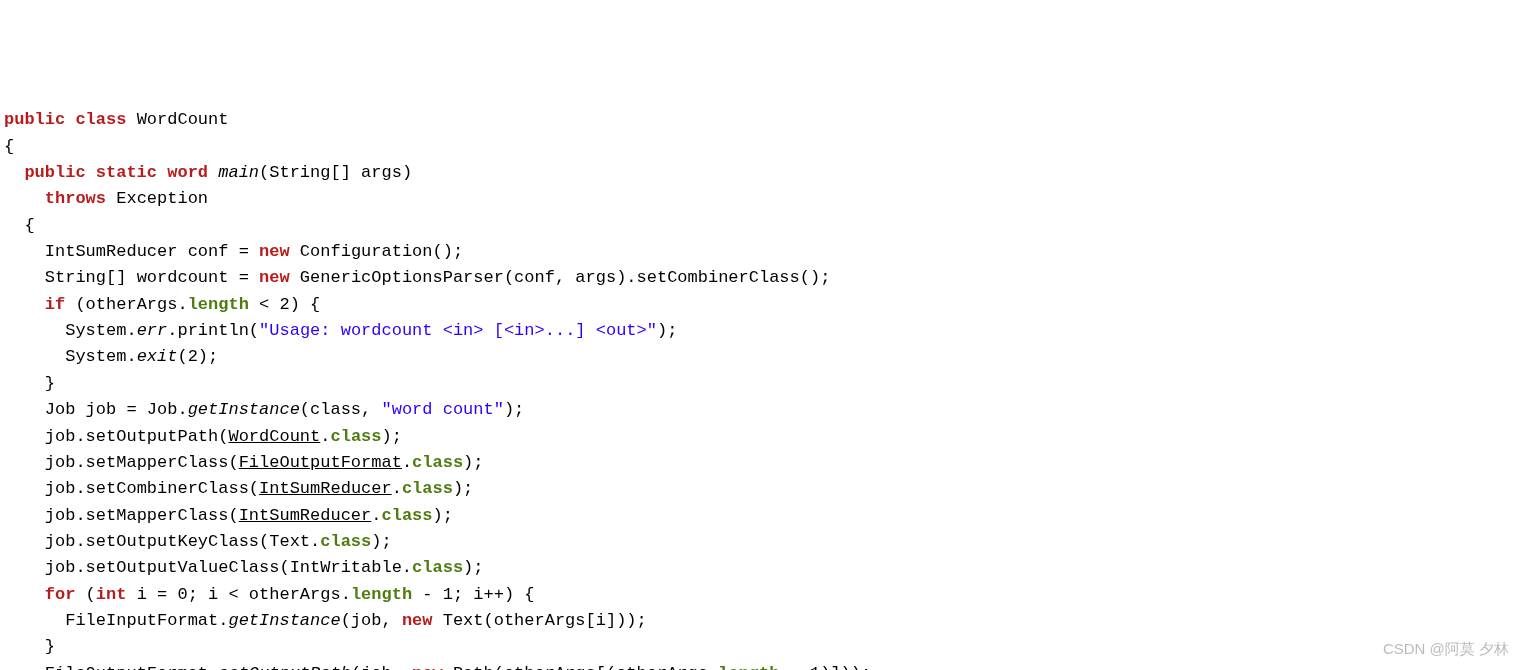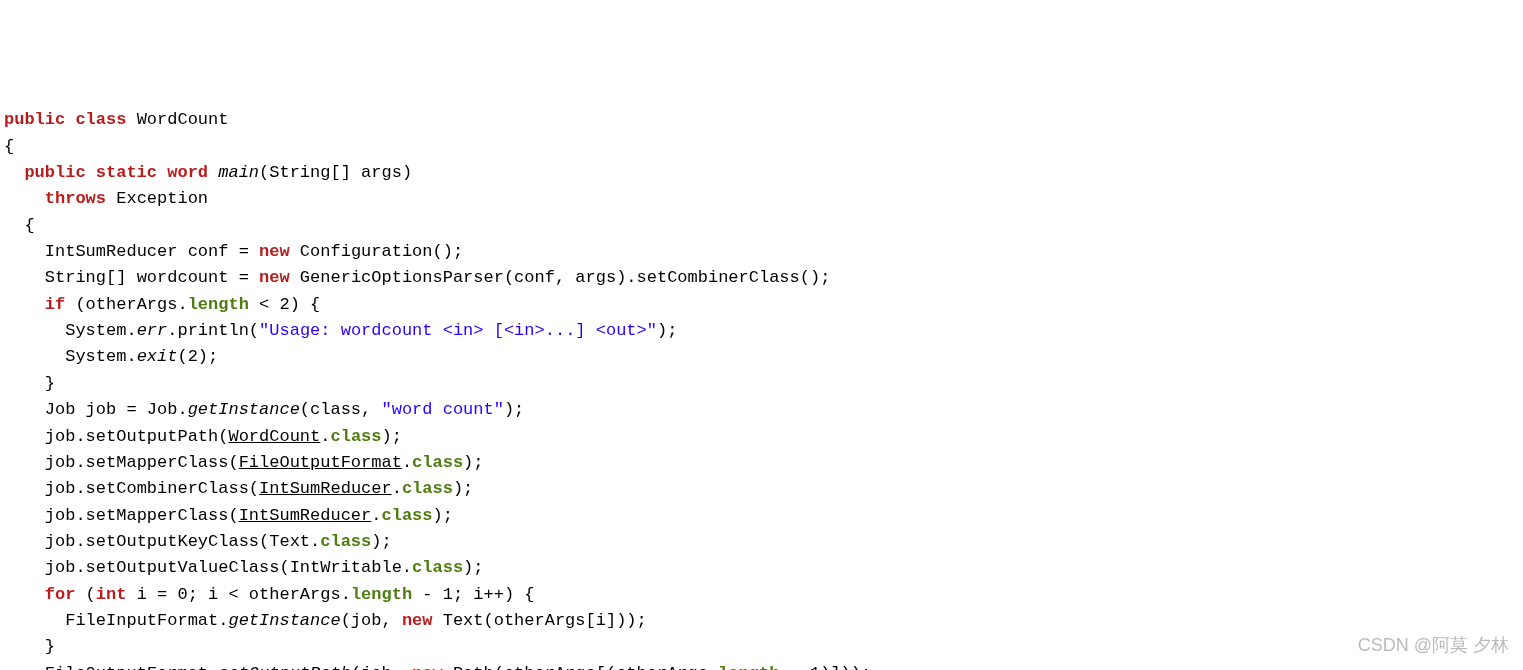--- a/index.html
+++ b/index.html
@@ -16,21 +16,21 @@
   .kw    { color: #b91c1c; font-weight: bold; }       
   .kw2   { color: #4d7c0f; font-weight: bold; text-align: right; }       
   .ident { font-style: italic; }                       
   .link  { text-decoration: underline; color: #000000; }
   .str   { color: #2a00ff; }
   .watermark {
     position: fixed;
     right: 14px;
     bottom: 10px;
     font-family: Arial, sans-serif;
-    font-size: 18px;
+    font-size: 15px;
     color: rgba(0,0,0,0.28);
     white-space: nowrap;
     pointer-events: none;
   }
   pre { margin:0; font: inherit; }
 </style>
 </head>
 <body>
 
 

